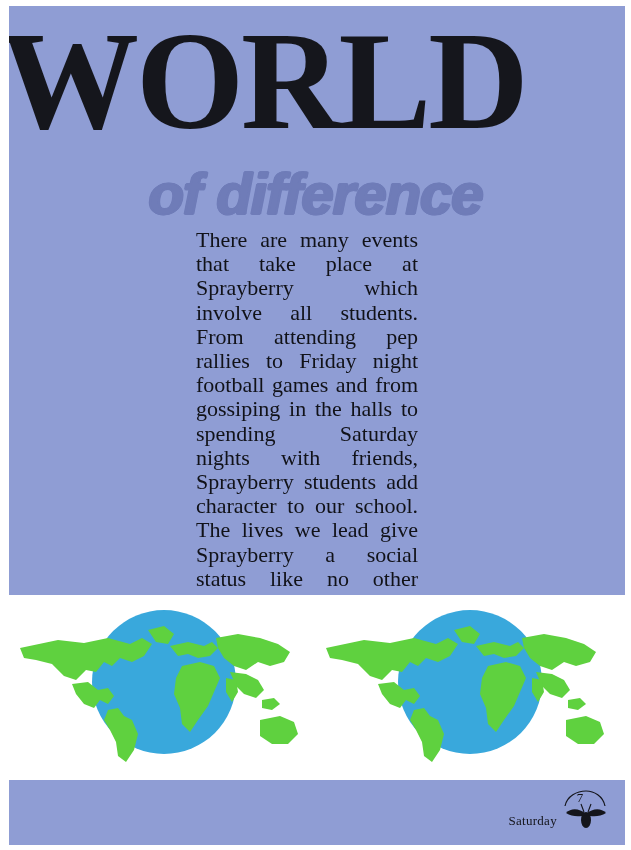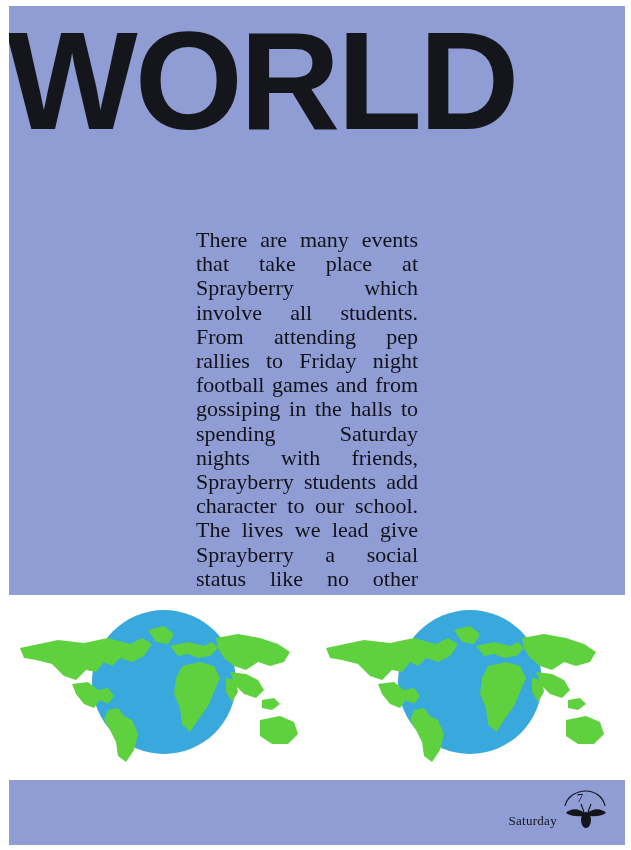--- a/index.html
+++ b/index.html
@@ -60,21 +60,21 @@
     z-index: 5;
   }
 
   
   .headline {
     position: absolute;
     left: 0;
     top: 6px;
     width: 523px;
     text-align: center;
-    font-family: Liberation Sans, sans-serif;
+    font-family: Liberation Serif, serif;
     font-weight: bold;
     font-size: 139px;
     line-height: 150px;
     letter-spacing: -3px;
     color: #15161c;
     white-space: nowrap;
   }
 
   .subheadline {
     position: absolute;
@@ -180,20 +180,21 @@
 
 <div id="page">
 
   <div class="top-margin"></div>
   <div class="left-margin"></div>
   <div class="right-margin"></div>
   <div class="bottom-margin"></div>
 
   <div class="headline">WORLD</div>
 
+  <div class="subheadline">of difference</div>
 
   <div class="body-copy">
     <p>There are many events that take place at Sprayberry which involve all students. From attending pep rallies to Friday night football games and from gossiping in the halls to spending Saturday nights with friends, Sprayberry students add character to our school. The lives we lead give Sprayberry a social status like no other school around. And now . . . Student Life.</p>
   </div>
 
   <div class="photo-band"></div>
 
   <div class="globe-row">
 
     <svg class="globe one" viewBox="0 0 300 175">

